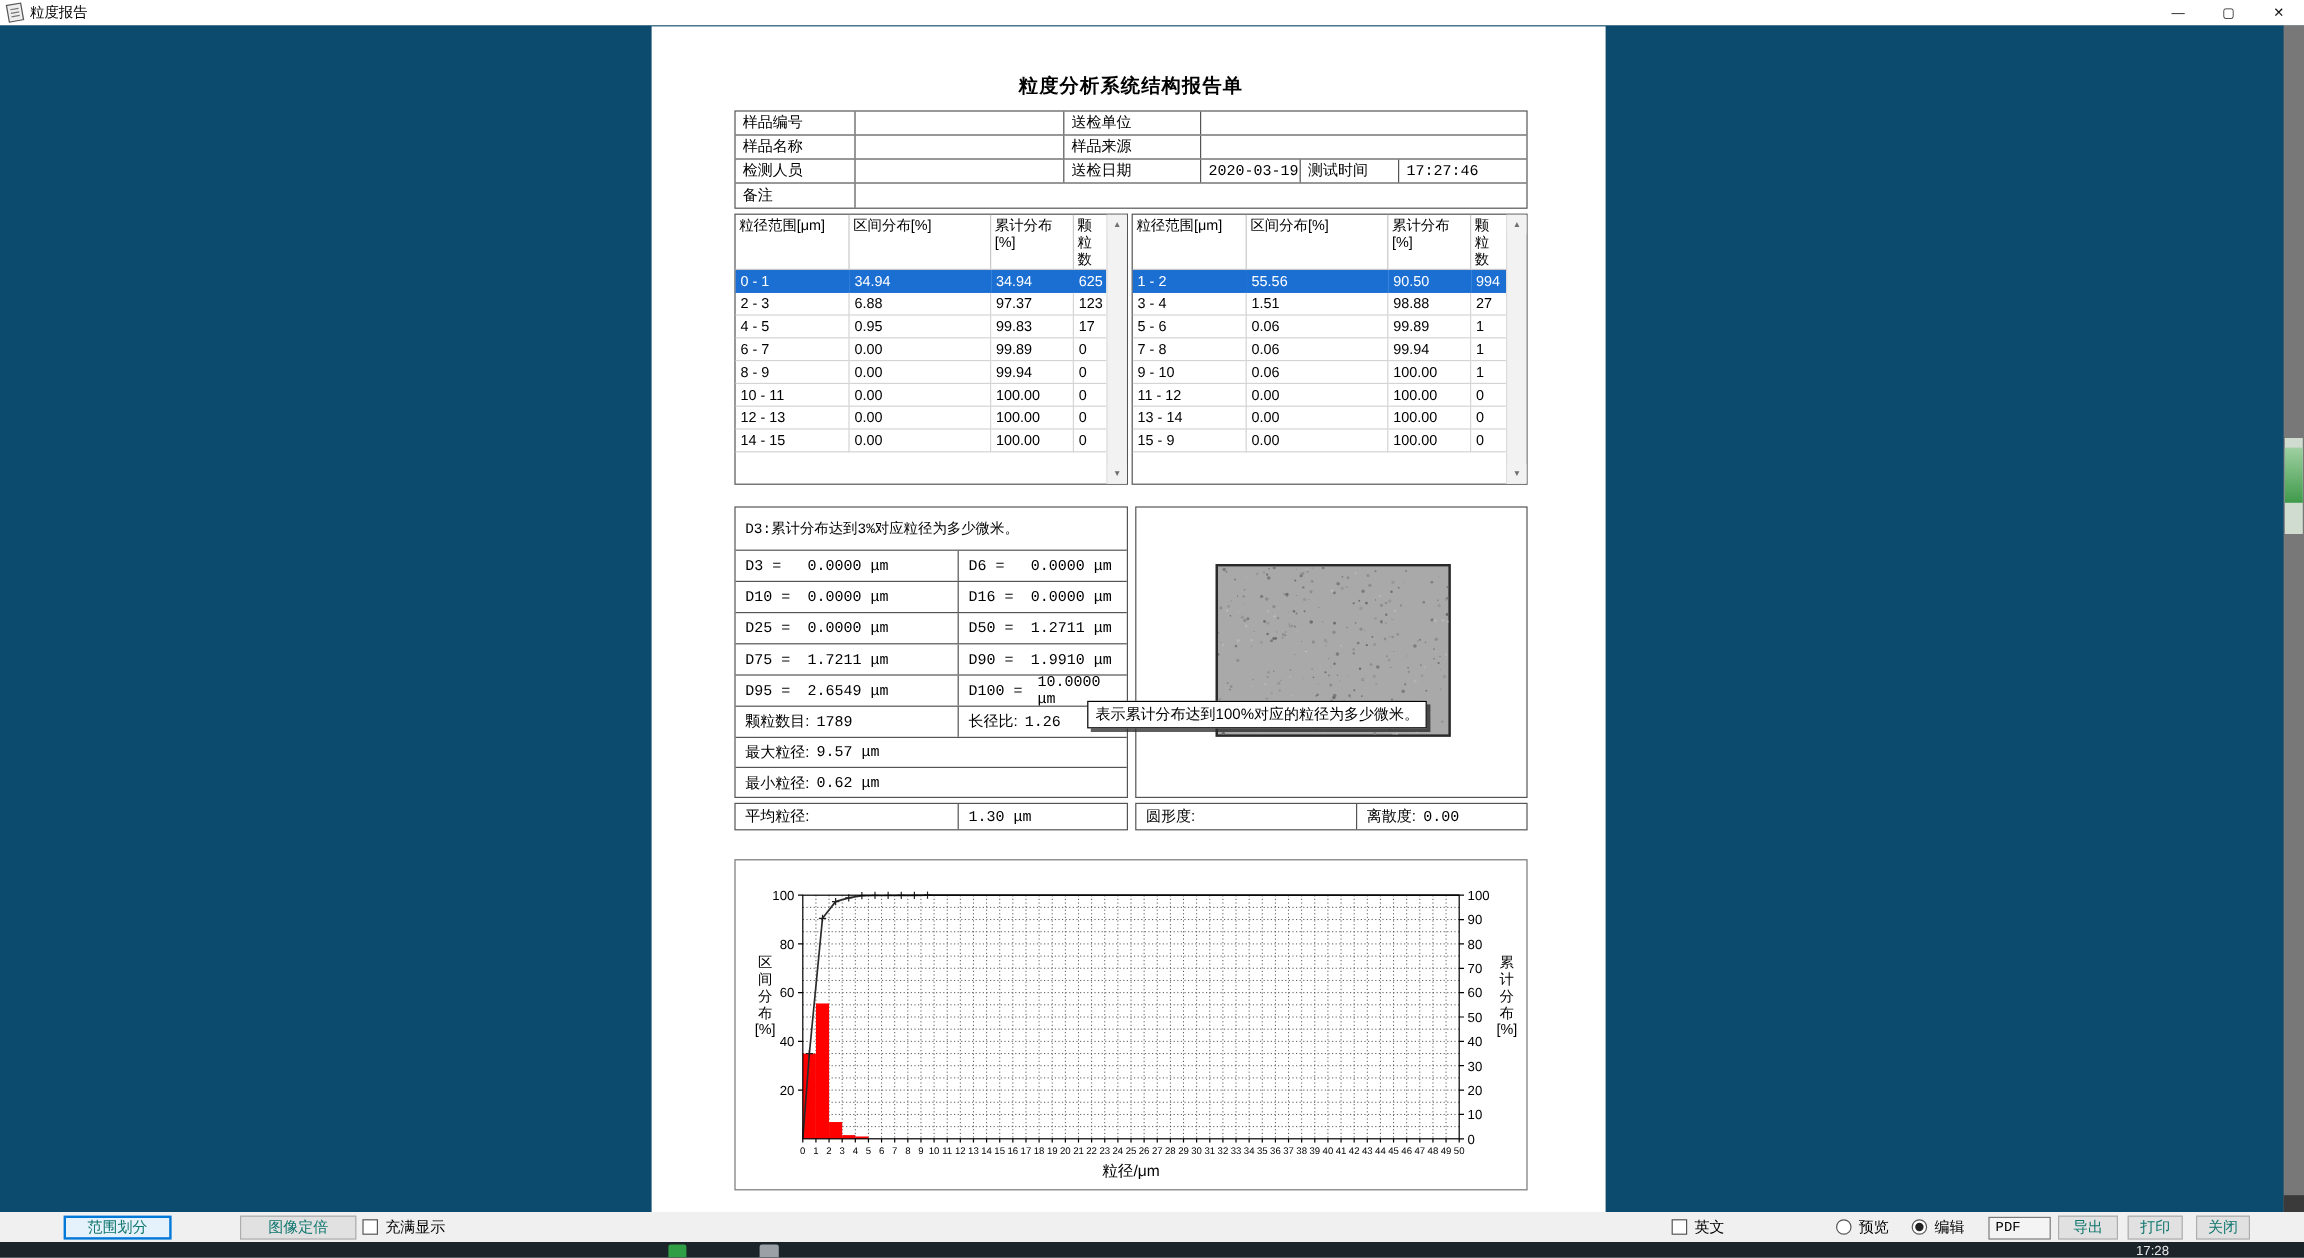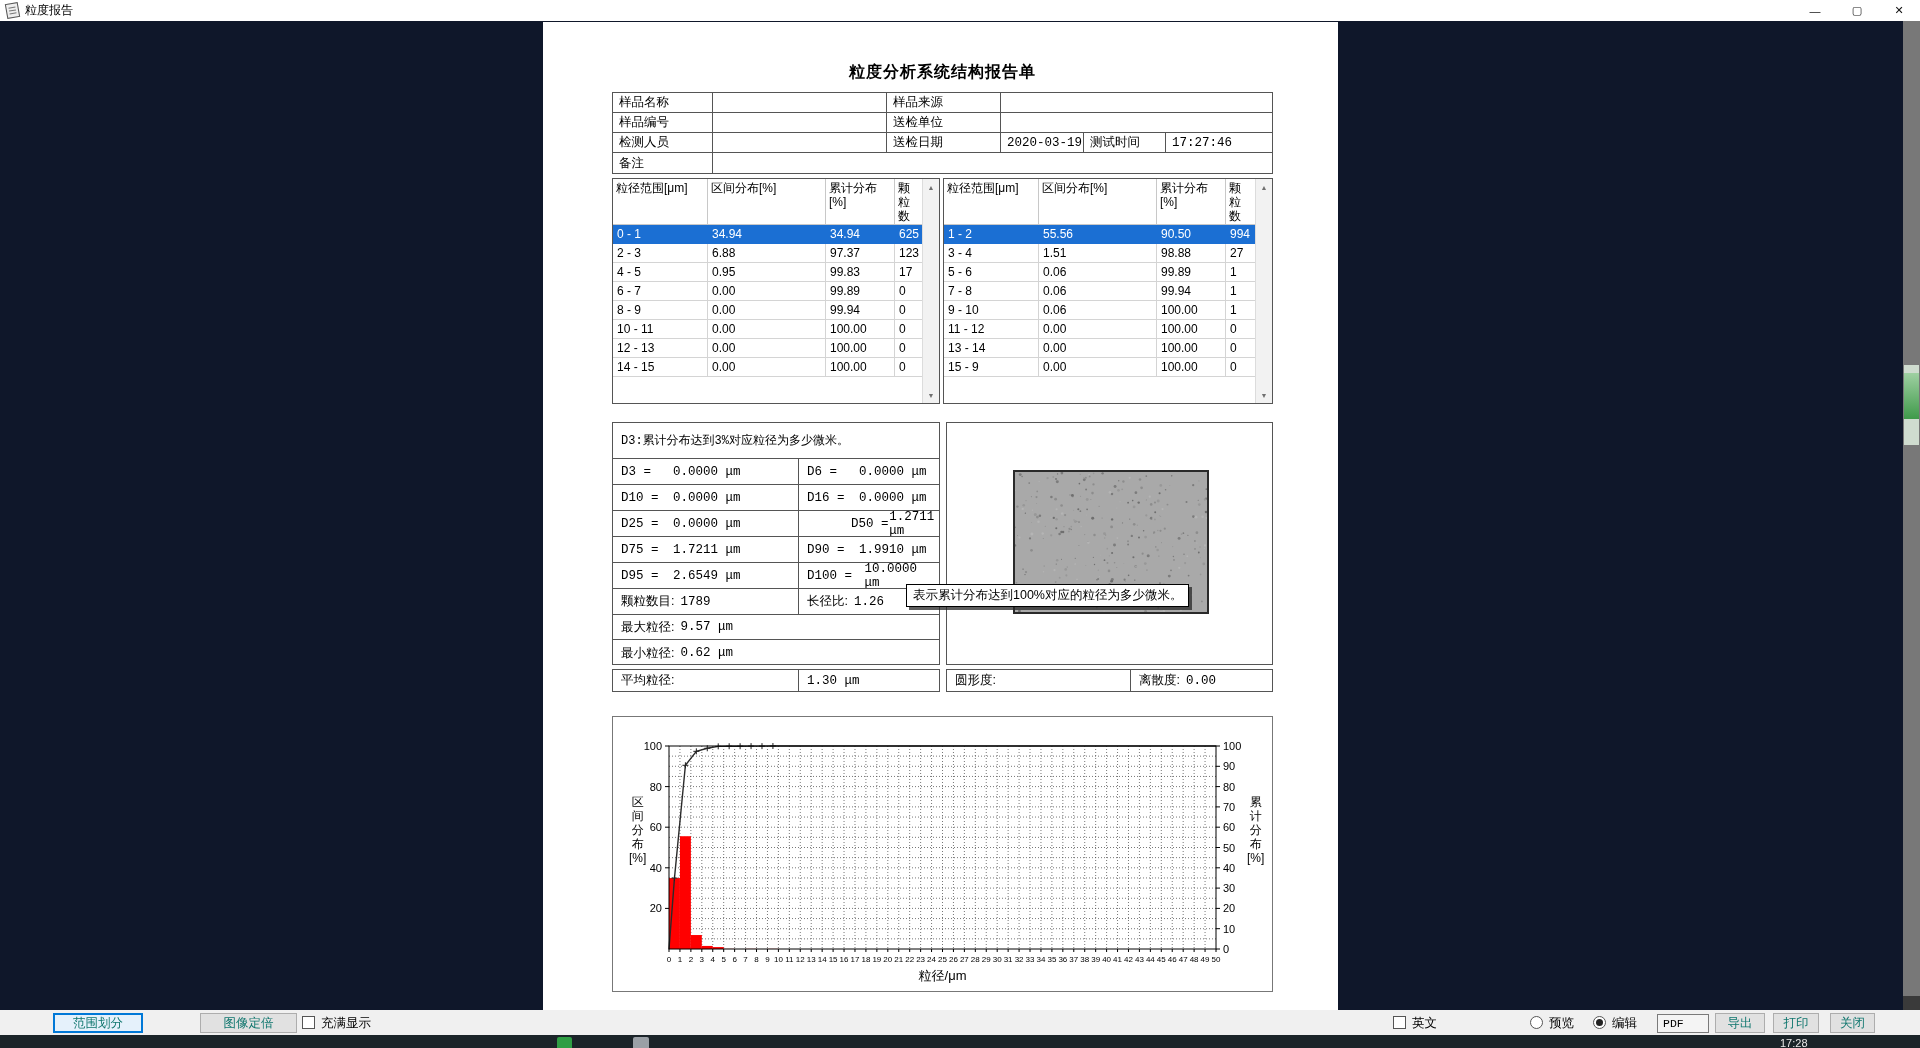--- a/index.html
+++ b/index.html
@@ -11,21 +11,21 @@
   #titlebar { position:absolute; left:0; top:0; width:1920px; height:21px; background:#ffffff;
     display:flex; align-items:center; z-index:30; }
   #app-icon { width:13px; height:15px; border:1px solid #555; background:#eee; margin-left:6px;
     transform:rotate(-10deg); position:relative; }
   #app-icon:before { content:""; position:absolute; left:2px; top:3px; width:7px; height:1px; background:#777; box-shadow:0 3px 0 #777,0 6px 0 #777; }
   #win-title { font-size:12px; color:#000; margin-left:6px; }
   #win-controls { margin-left:auto; display:flex; height:100%; }
   .wbtn { width:42px; height:100%; display:flex; align-items:center; justify-content:center;
     font-size:11px; color:#111; cursor:default; }
   
-  #canvas { position:absolute; left:0; top:21px; width:1920px; height:989px; background:#0f172a; }
+  #canvas { position:absolute; left:0; top:21px; width:1920px; height:989px; background:#0c4a6e; }
   #page { position:absolute; left:543px; top:1px; width:795px; height:988px; background:#ffffff; }
 
   #report-title { position:absolute; left:69px; top:40px; width:661px; text-align:center;
     font-size:16px; font-weight:bold; color:#000; letter-spacing:1px; }
 
   
   #info-table { position:absolute; left:69px; top:70px; width:661px; border:1px solid #555; background:#fff; }
   .irow { display:grid; height:20px; border-bottom:1px solid #555; }
   .irow:last-child { border-bottom:none;gap:12px; }
   .irow.r2 { grid-template-columns:100px 174px 114px 1fr; }
@@ -121,29 +121,29 @@
     </div>
   </div>
 
   <div id="canvas">
     <div id="page">
 
       <div id="report-title">粒度分析系统结构报告单</div>
 
       <div id="info-table">
         <div class="irow r2">
+          <div class="icell">样品编号</div>
+          <div class="icell val"></div>
+          <div class="icell">送检单位</div>
+          <div class="icell val"></div>
+        </div>
+        <div class="irow r2">
           <div class="icell">样品名称</div>
           <div class="icell val"></div>
           <div class="icell">样品来源</div>
-          <div class="icell val"></div>
-        </div>
-        <div class="irow r2">
-          <div class="icell">样品编号</div>
-          <div class="icell val"></div>
-          <div class="icell">送检单位</div>
           <div class="icell val"></div>
         </div>
         <div class="irow r6">
           <div class="icell">检测人员</div>
           <div class="icell val"></div>
           <div class="icell">送检日期</div>
           <div class="icell val">2020-03-19</div>
           <div class="icell">测试时间</div>
           <div class="icell val">17:27:46</div>
         </div>
@@ -300,21 +300,21 @@
         <div class="drow" style="height:26px;">
           <div class="dcell">
               <span class="dcode">D10 =</span>
               <span class="dval">0.0000 μm</span>
             </div>
           <div class="dcell">
               <span class="dcode">D16 =</span>
               <span class="dval">0.0000 μm</span>
             </div>
         </div>
-        <div class="drow" style="height:26px;gap:44px;">
+        <div class="drow" style="height:26px;">
           <div class="dcell">
               <span class="dcode">D25 =</span>
               <span class="dval">0.0000 μm</span>
             </div>
           <div class="dcell">
               <span class="dcode">D50 =</span>
               <span class="dval">1.2711 μm</span>
             </div>
         </div>
         <div class="drow" style="height:26px;">

